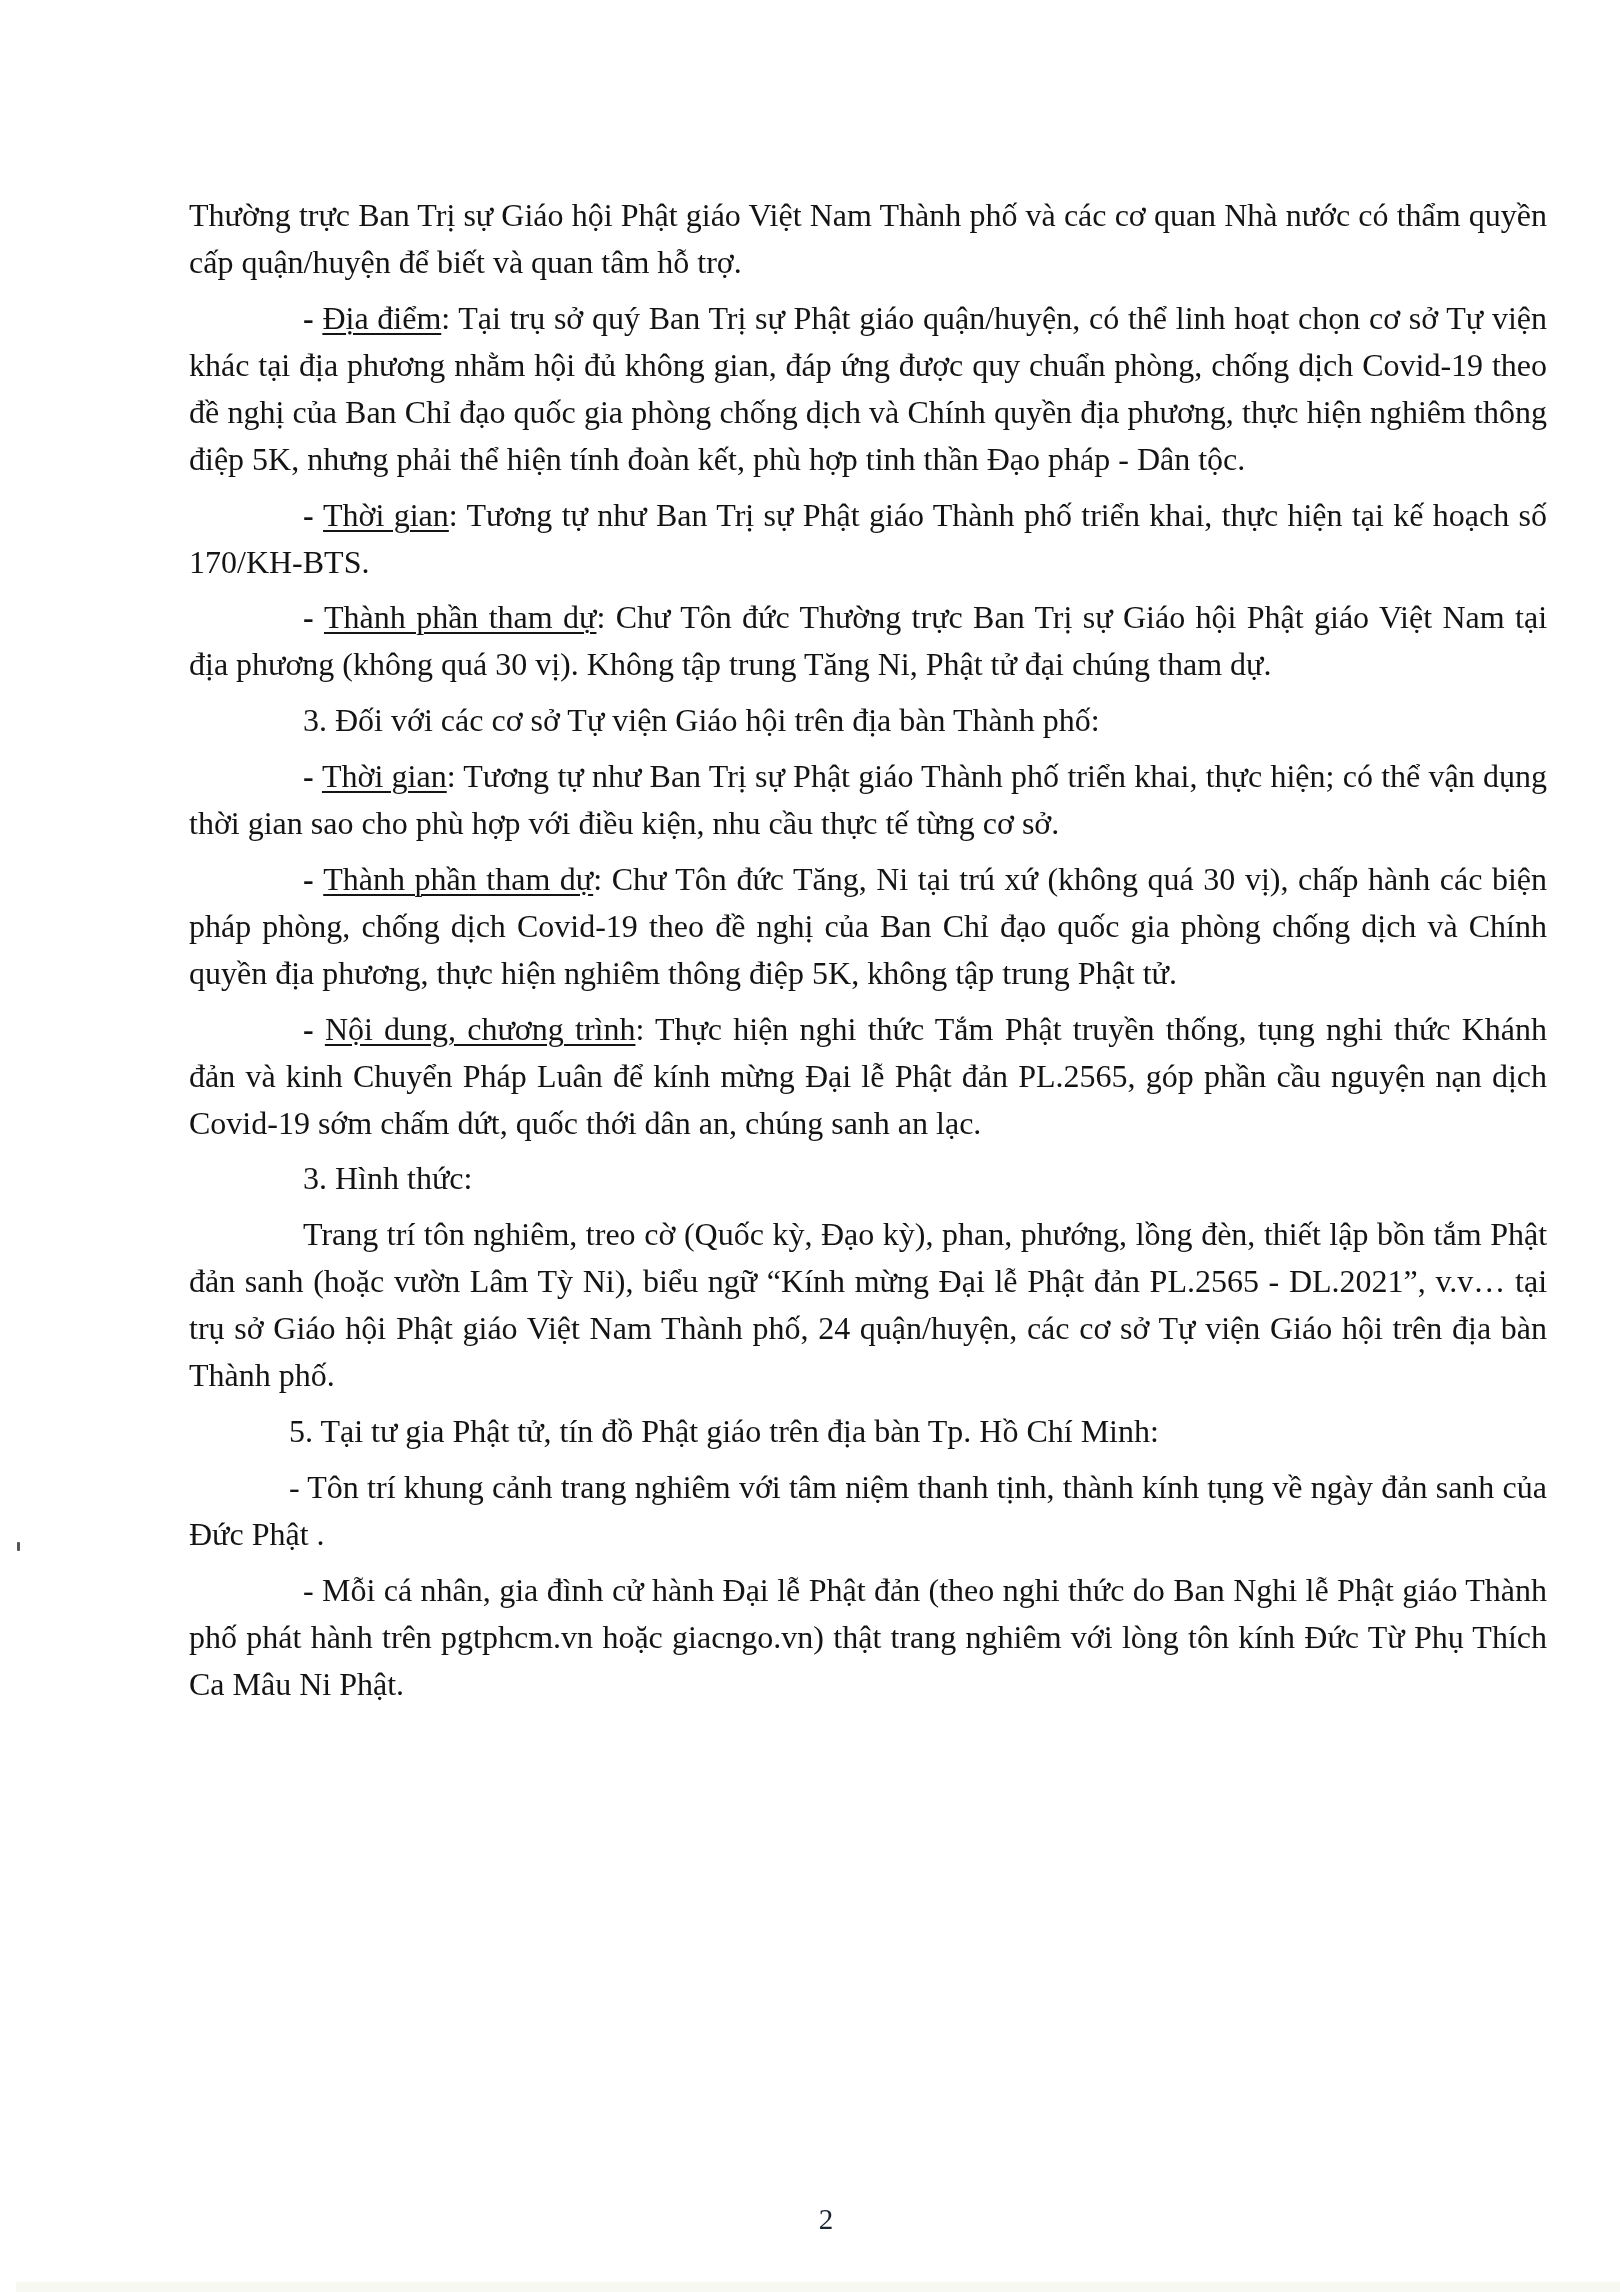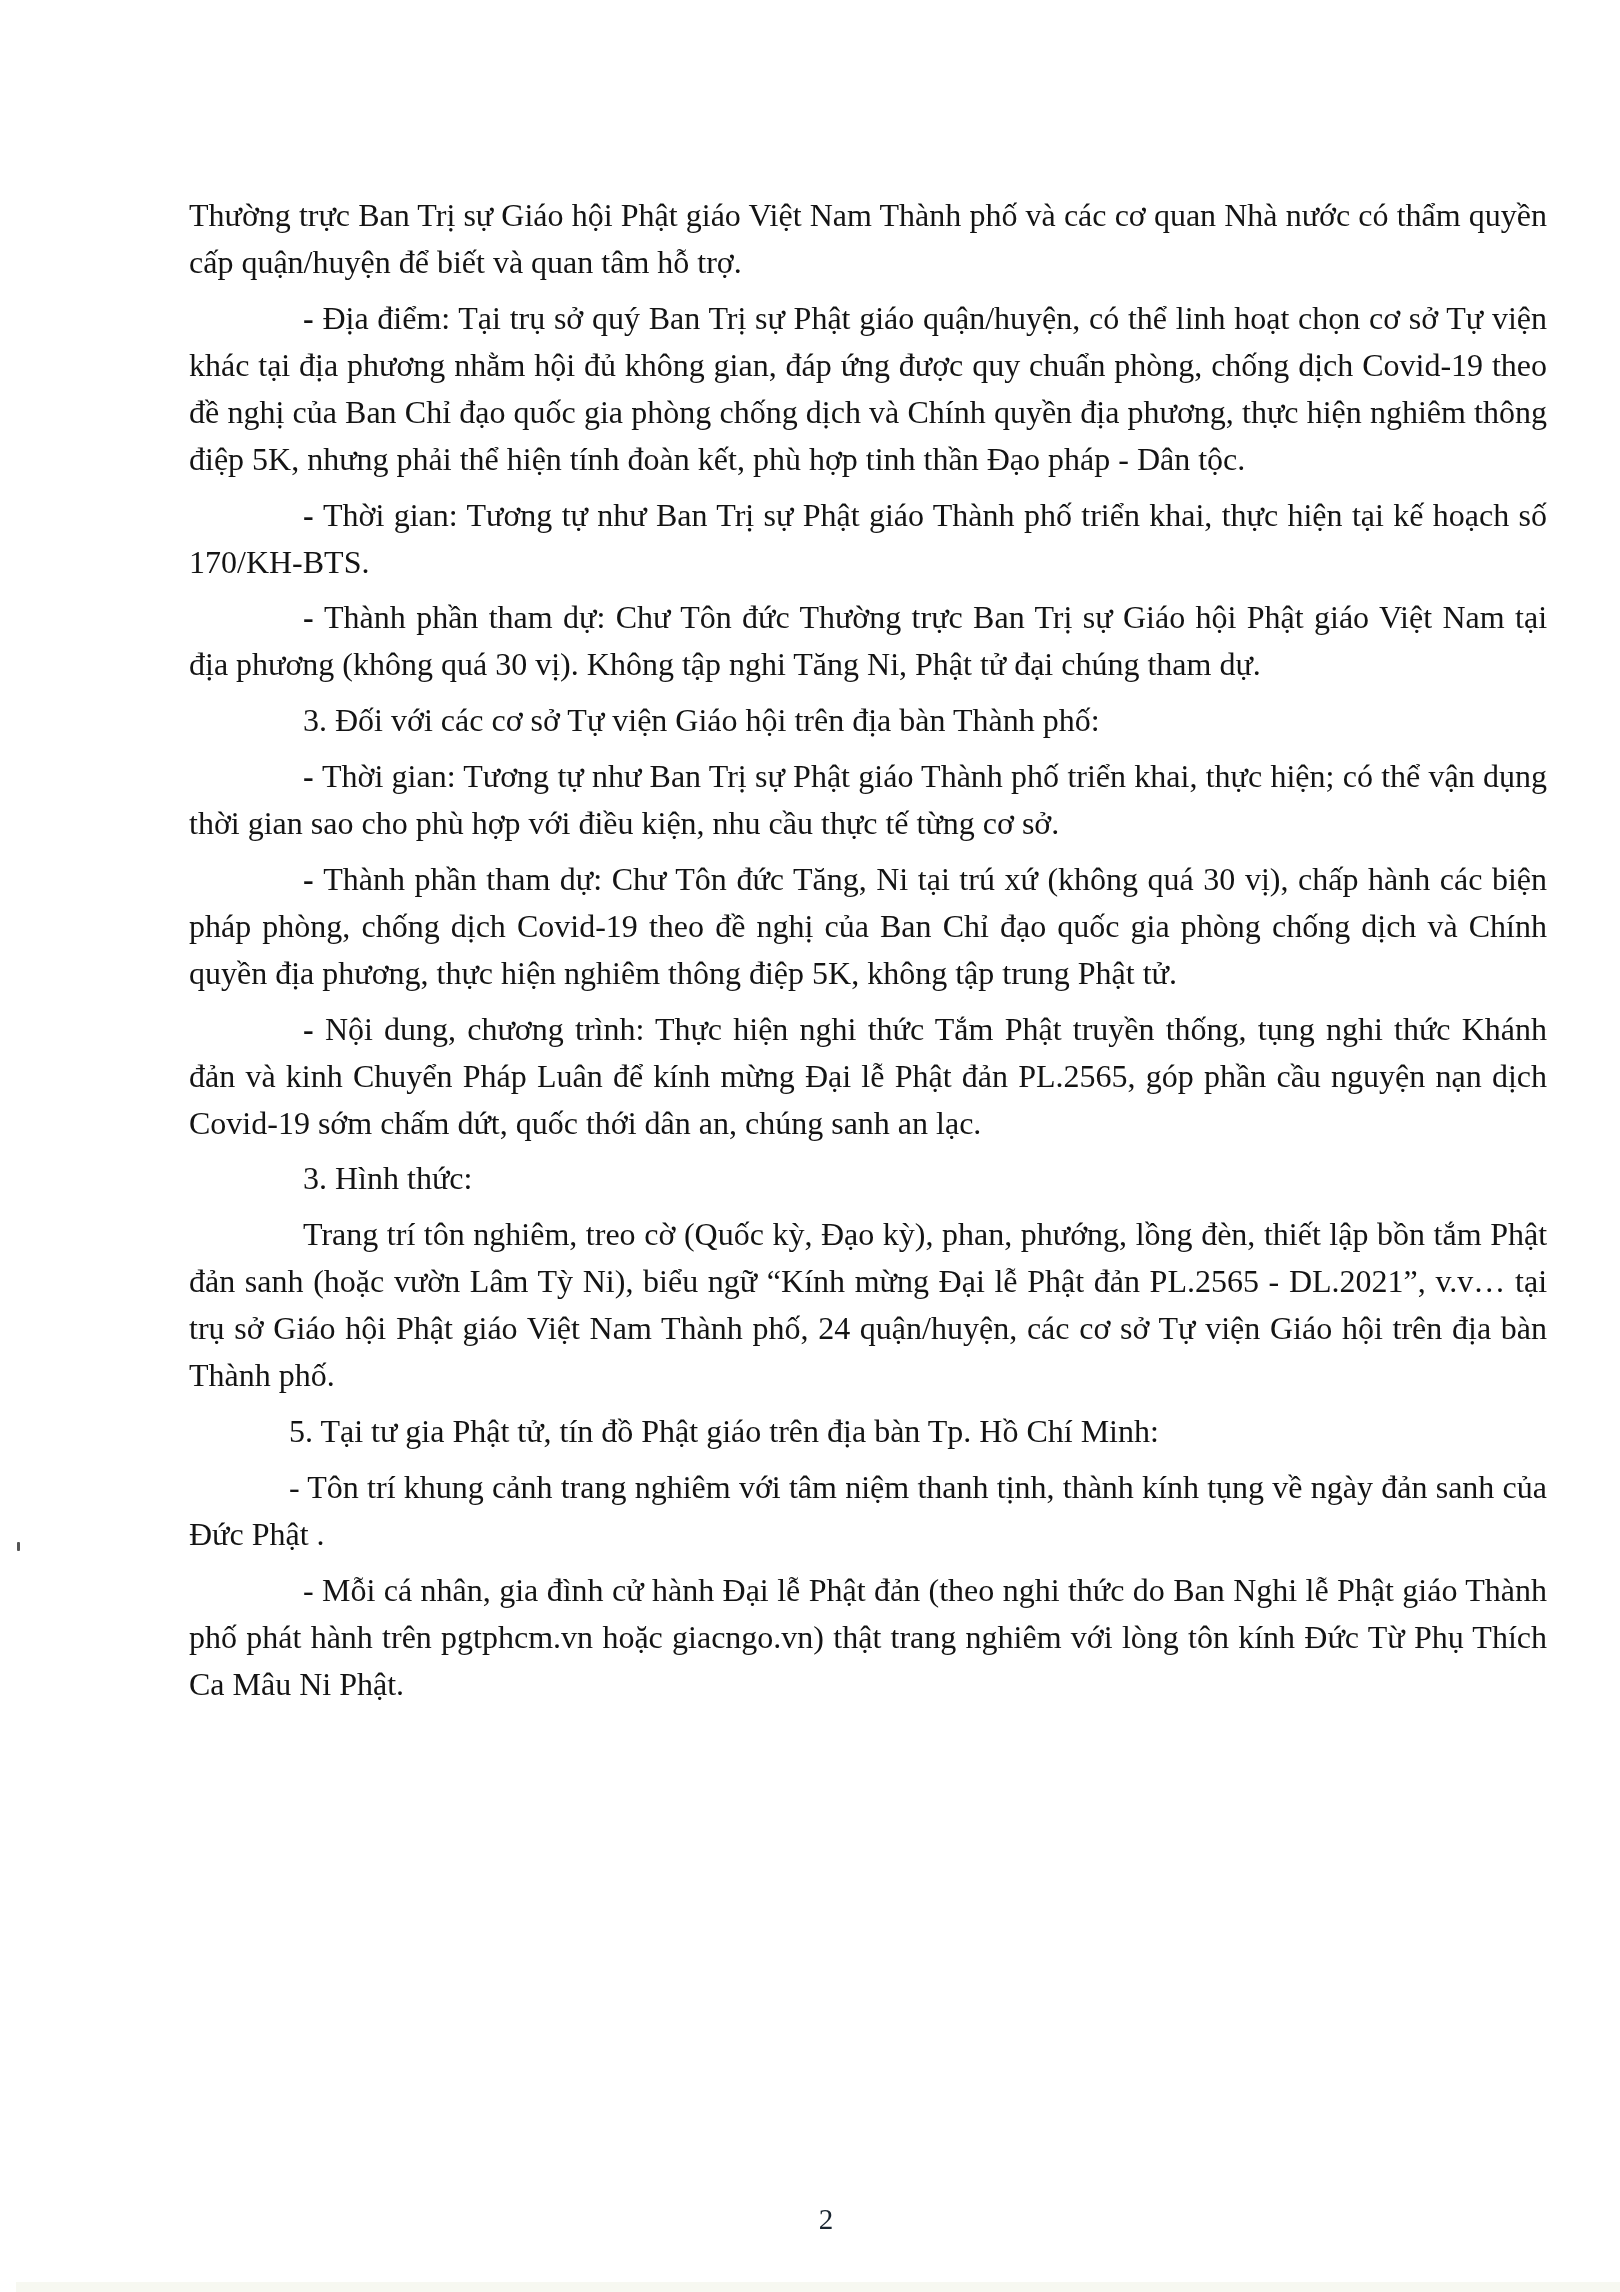--- a/index.html
+++ b/index.html
@@ -61,20 +61,21 @@
       text-indent: 114px;
       margin-top: 8.8px !important;
     }
     .heading.h5 {
       text-indent: 100px;
     }
     .dash {
       font-weight: bold;
     }
     .label {
+      text-decoration: underline;
       text-decoration-thickness: 2px;
       text-underline-offset: 3.9px;
     }
     .it {
     }
     .page-number {
       position: absolute;
       top: 2203px;
       left: 0;
       width: 1620px;
@@ -92,21 +93,21 @@
   <div class="edge-mark"></div>
 
   <div class="content">
 
     <p>Thường trực Ban Trị sự Giáo hội Phật giáo Việt Nam Thành phố và các cơ quan Nhà nước có thẩm quyền cấp quận/huyện để biết và quan tâm hỗ trợ.</p>
 
     <p class="indent gap"><span class="dash">- </span><span class="label">Địa điểm</span><span>: Tại trụ sở quý Ban Trị sự Phật giáo quận/huyện, có thể linh hoạt chọn cơ sở Tự viện khác tại địa phương nhằm hội đủ không gian, đáp ứng được quy chuẩn phòng, chống dịch Covid-19 theo đề nghị của Ban Chỉ đạo quốc gia phòng chống dịch và Chính quyền địa phương, thực hiện nghiêm thông điệp 5K, nhưng phải thể hiện tính đoàn kết, phù hợp tinh thần Đạo pháp - Dân tộc.</span></p>
 
     <p class="indent gap"><span class="dash">- </span><span class="label">Thời gian</span><span>: Tương tự như Ban Trị sự Phật giáo Thành phố triển khai, thực hiện tại kế hoạch số 170/KH-BTS.</span></p>
 
-    <p class="indent gap"><span class="dash">- </span><span class="label">Thành phần tham dự</span><span>: Chư Tôn đức Thường trực Ban Trị sự Giáo hội Phật giáo Việt Nam tại địa phương </span><span class="it">(không quá 30 vị)</span><span>. Không tập nghi Tăng Ni, Phật tử đại chúng tham dự.</span></p>
+    <p class="indent gap"><span class="dash">- </span><span class="label">Thành phần tham dự</span><span>: Chư Tôn đức Thường trực Ban Trị sự Giáo hội Phật giáo Việt Nam tại địa phương </span><span class="it">(không quá 30 vị)</span><span>. Không tập trung Tăng Ni, Phật tử đại chúng tham dự.</span></p>
 
 
     <p class="heading">3. Đối với các cơ sở Tự viện Giáo hội trên địa bàn Thành phố:</p>
 
     <p class="indent gap"><span class="dash">- </span><span class="label">Thời gian</span><span>: Tương tự như Ban Trị sự Phật giáo Thành phố triển khai, thực hiện; có thể vận dụng thời gian sao cho phù hợp với điều kiện, nhu cầu thực tế từng cơ sở.</span></p>
 
     <p class="indent gap"><span class="dash">- </span><span class="label">Thành phần tham dự</span><span>: Chư Tôn đức Tăng, Ni tại trú xứ </span><span class="it">(không quá 30 vị)</span><span>, chấp hành các biện pháp phòng, chống dịch Covid-19 theo đề nghị của Ban Chỉ đạo quốc gia phòng chống dịch và Chính quyền địa phương, thực hiện nghiêm thông điệp 5K, không tập trung Phật tử.</span></p>
 
     <p class="indent gap"><span class="dash">- </span><span class="label">Nội dung, chương trình</span><span>: Thực hiện nghi thức Tắm Phật truyền thống, tụng nghi thức Khánh đản và kinh Chuyển Pháp Luân để kính mừng Đại lễ Phật đản PL.2565, góp phần cầu nguyện nạn dịch Covid-19 sớm chấm dứt, quốc thới dân an, chúng sanh an lạc.</span></p>
 

